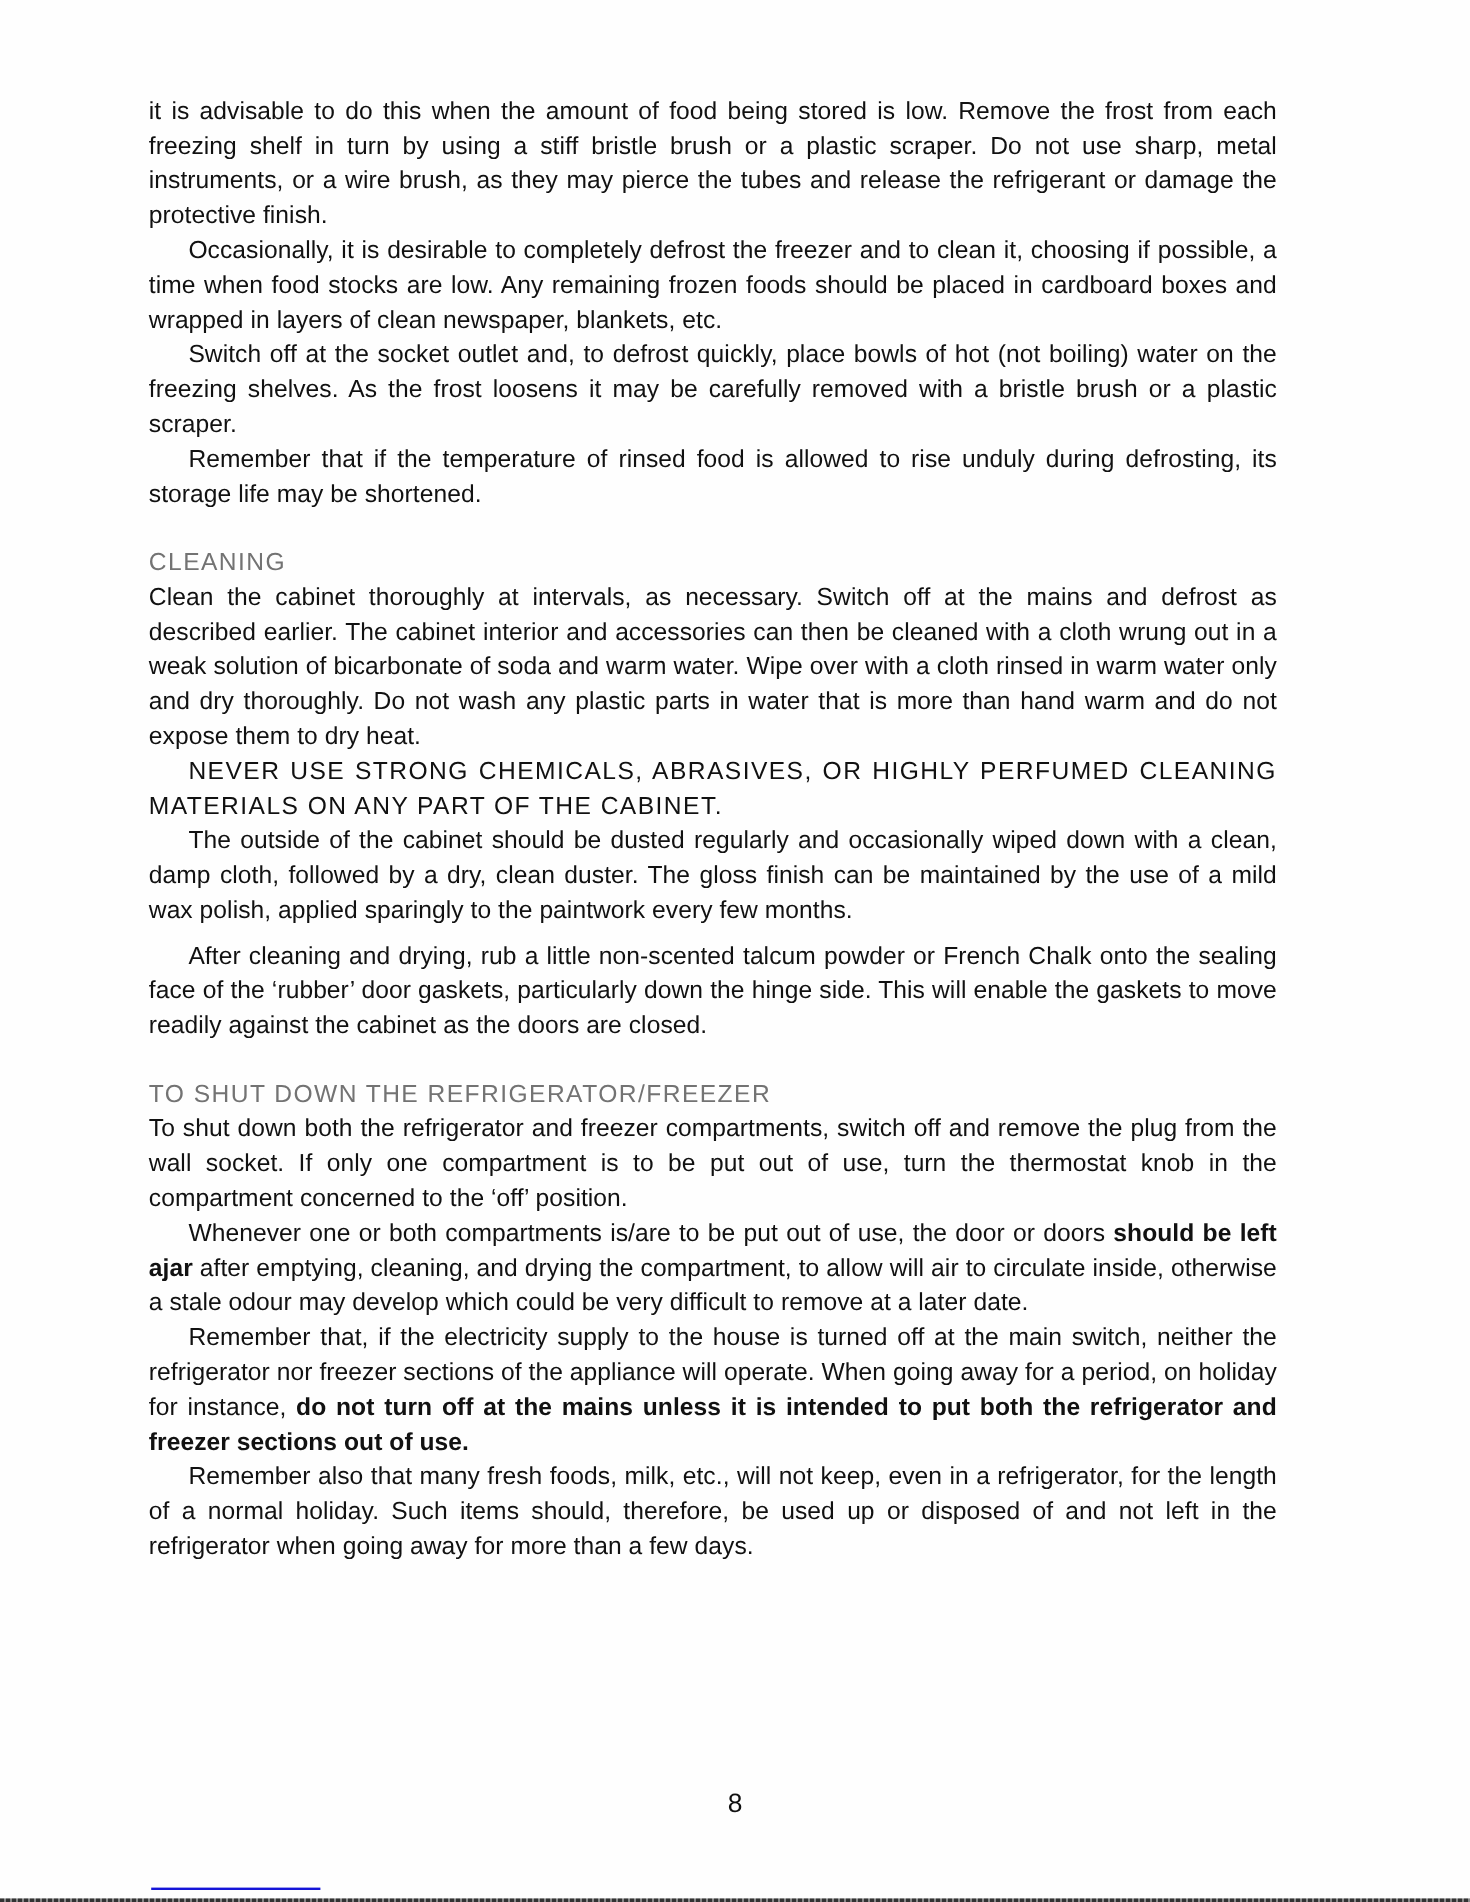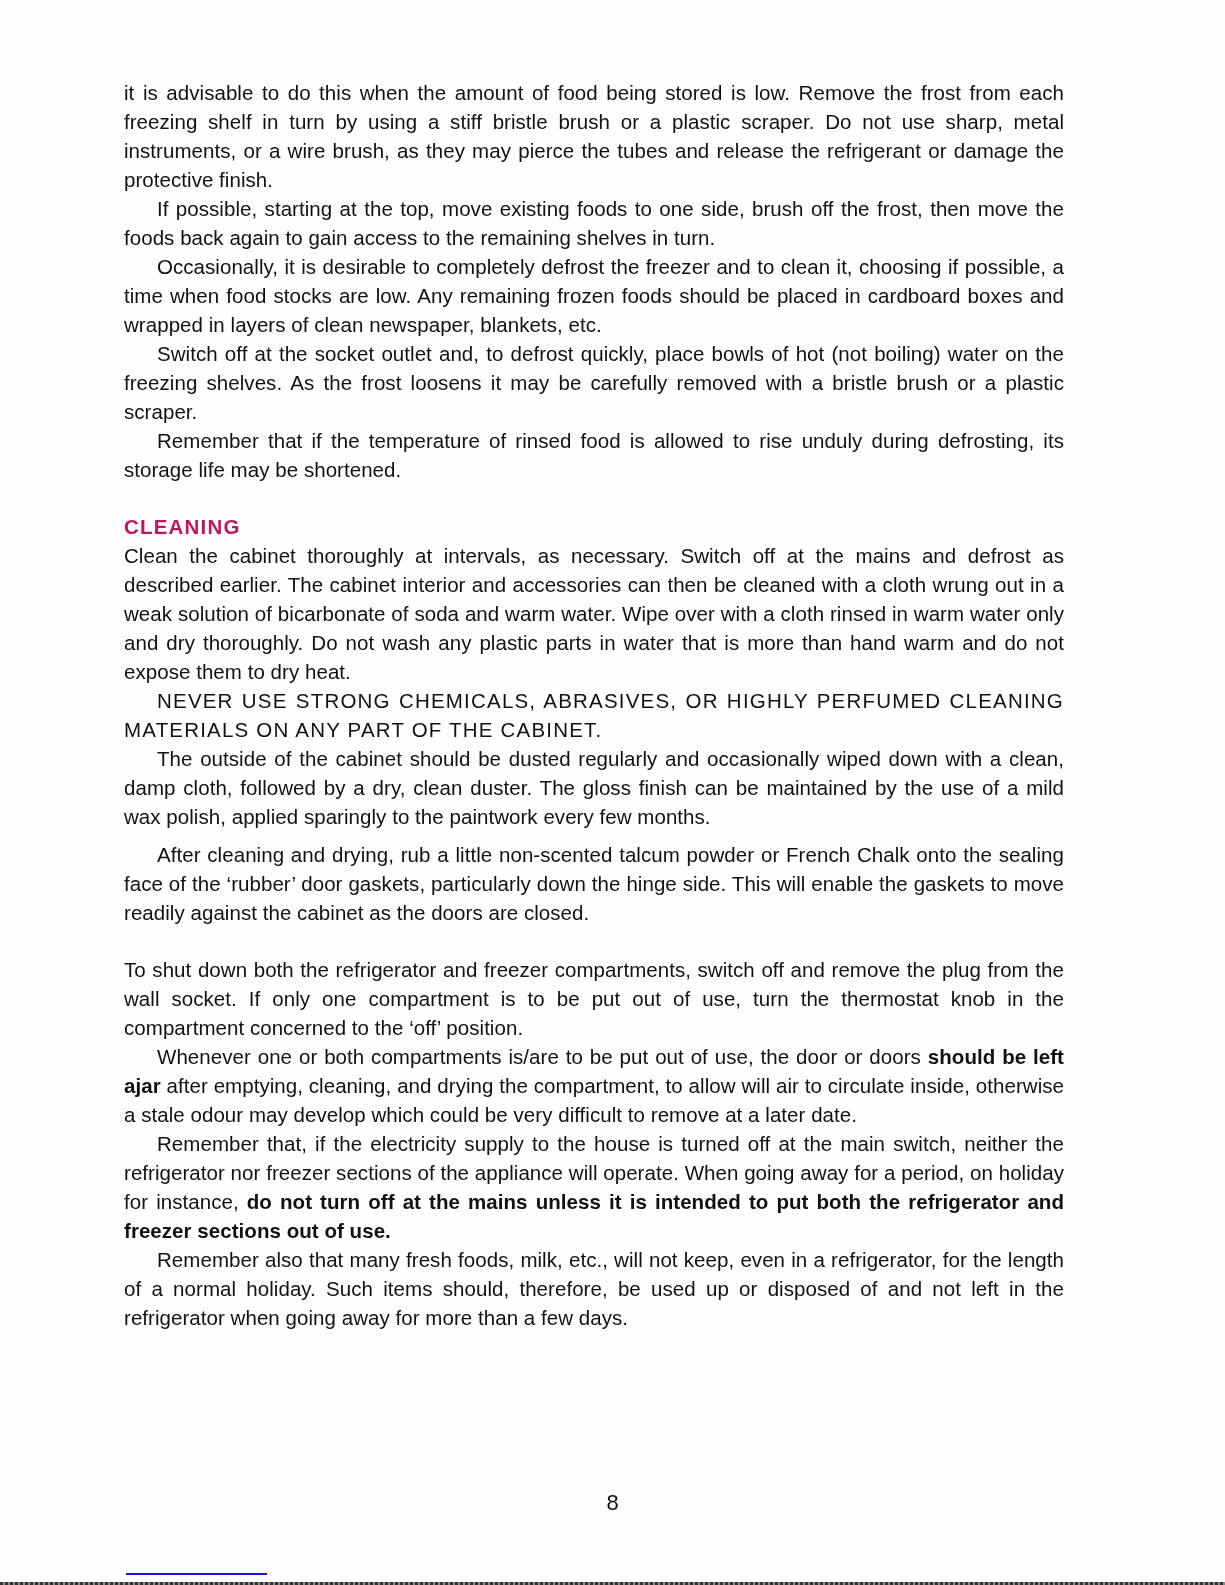--- a/index.html
+++ b/index.html
@@ -8,22 +8,22 @@
     position: absolute; left: 124px; top: 50px; width: 940px;
     font-family: "Liberation Sans", sans-serif;
     font-size: 20.5px; line-height: 29px; color: #111;
     letter-spacing: 0.05px;
     margin-top: 28px;
   }
   p { margin: 0; text-align: justify; text-align-last: left; }
   p.indent { text-indent: 33px; }
   p.caps { letter-spacing: 1.2px; }
   h2 {
-    margin: 0; font-size: 20.5px; font-weight: bold; line-height: 29px;
-    letter-spacing: 1.2px; color: #be185d;
+    margin: 0; font-size: 20.5px; font-weight: normal; line-height: 29px;
+    letter-spacing: 1.2px; color: #737373;
   }
   .gap-1 { height: 28px; }
   .gap-2 { height: 9px; }
   .gap-3 { height: 28px; }
   b { font-weight: bold; }
   .page-number {
     position: absolute; top: 1490px; left: 0; width: 1225px; text-align: center;
     font-family: "Liberation Sans", sans-serif; font-size: 22px; color: #111;
   }
   .blue-rule {
@@ -32,36 +32,36 @@
   .bottom-rule {
     position: absolute; left: 0; top: 1582px; width: 1225px; height: 3px;
     background: repeating-linear-gradient(90deg, #333 0 3px, #888 3px 5px);
   }
 </style>
 </head>
 <body>
 
 <div class="page">
   <p>it is advisable to do this when the amount of food being stored is low. Remove the frost from each freezing shelf in turn by using a stiff bristle brush or a plastic scraper. Do not use sharp, metal instruments, or a wire brush, as they may pierce the tubes and release the refrigerant or damage the protective finish.</p>
-  <p class="indent">If possible, starting at the top, move existing foods to one side, brush off the frost, then move the foods back again to gain access to the remaining shelves in turn.</p>
   <p class="indent">Occasionally, it is desirable to completely defrost the freezer and to clean it, choosing if possible, a time when food stocks are low. Any remaining frozen foods should be placed in cardboard boxes and wrapped in layers of clean newspaper, blankets, etc.</p>
   <p class="indent">Switch off at the socket outlet and, to defrost quickly, place bowls of hot (not boiling) water on the freezing shelves. As the frost loosens it may be carefully removed with a bristle brush or a plastic scraper.</p>
   <p class="indent">Remember that if the temperature of rinsed food is allowed to rise unduly during defrosting, its storage life may be shortened.</p>
 
   <div class="gap-1"></div>
 
   <h2>CLEANING</h2>
   <p>Clean the cabinet thoroughly at intervals, as necessary. Switch off at the mains and defrost as described earlier. The cabinet interior and accessories can then be cleaned with a cloth wrung out in a weak solution of bicarbonate of soda and warm water. Wipe over with a cloth rinsed in warm water only and dry thoroughly. Do not wash any plastic parts in water that is more than hand warm and do not expose them to dry heat.</p>
   <p class="indent caps">NEVER USE STRONG CHEMICALS, ABRASIVES, OR HIGHLY PERFUMED CLEANING MATERIALS ON ANY PART OF THE CABINET.</p>
   <p class="indent">The outside of the cabinet should be dusted regularly and occasionally wiped down with a clean, damp cloth, followed by a dry, clean duster. The gloss finish can be main­tained by the use of a mild wax polish, applied sparingly to the paintwork every few months.</p>
   <div class="gap-2"></div>
   <p class="indent">After cleaning and drying, rub a little non-scented talcum powder or French Chalk onto the sealing face of the ‘rubber’ door gaskets, particularly down the hinge side. This will enable the gaskets to move readily against the cabinet as the doors are closed.</p>
 
   <div class="gap-3"></div>
 
+  <h2>TO SHUT DOWN THE REFRIGERATOR/FREEZER</h2>
   <p>To shut down both the refrigerator and freezer compartments, switch off and remove the plug from the wall socket. If only one compartment is to be put out of use, turn the thermostat knob in the compartment concerned to the ‘off’ position.</p>
   <p class="indent"><span>Whenever one or both compartments is/are to be put out of use, the door or doors </span><b>should be left ajar</b><span> after emptying, cleaning, and drying the compartment, to allow will air to circulate inside, otherwise a stale odour may develop which could be very difficult to remove at a later date.</span></p>
   <p class="indent"><span>Remember that, if the electricity supply to the house is turned off at the main switch, neither the refrigerator nor freezer sections of the appliance will operate. When going away for a period, on holiday for instance, </span><b>do not turn off at the mains unless it is intended to put both the refrigerator and freezer sections out of use.</b></p>
   <p class="indent">Remember also that many fresh foods, milk, etc., will not keep, even in a refrigerator, for the length of a normal holiday. Such items should, therefore, be used up or disposed of and not left in the refrigerator when going away for more than a few days.</p>
 </div>
 
 <div class="page-number">8</div>
 <div class="blue-rule"></div>
 <div class="bottom-rule"></div>
 

